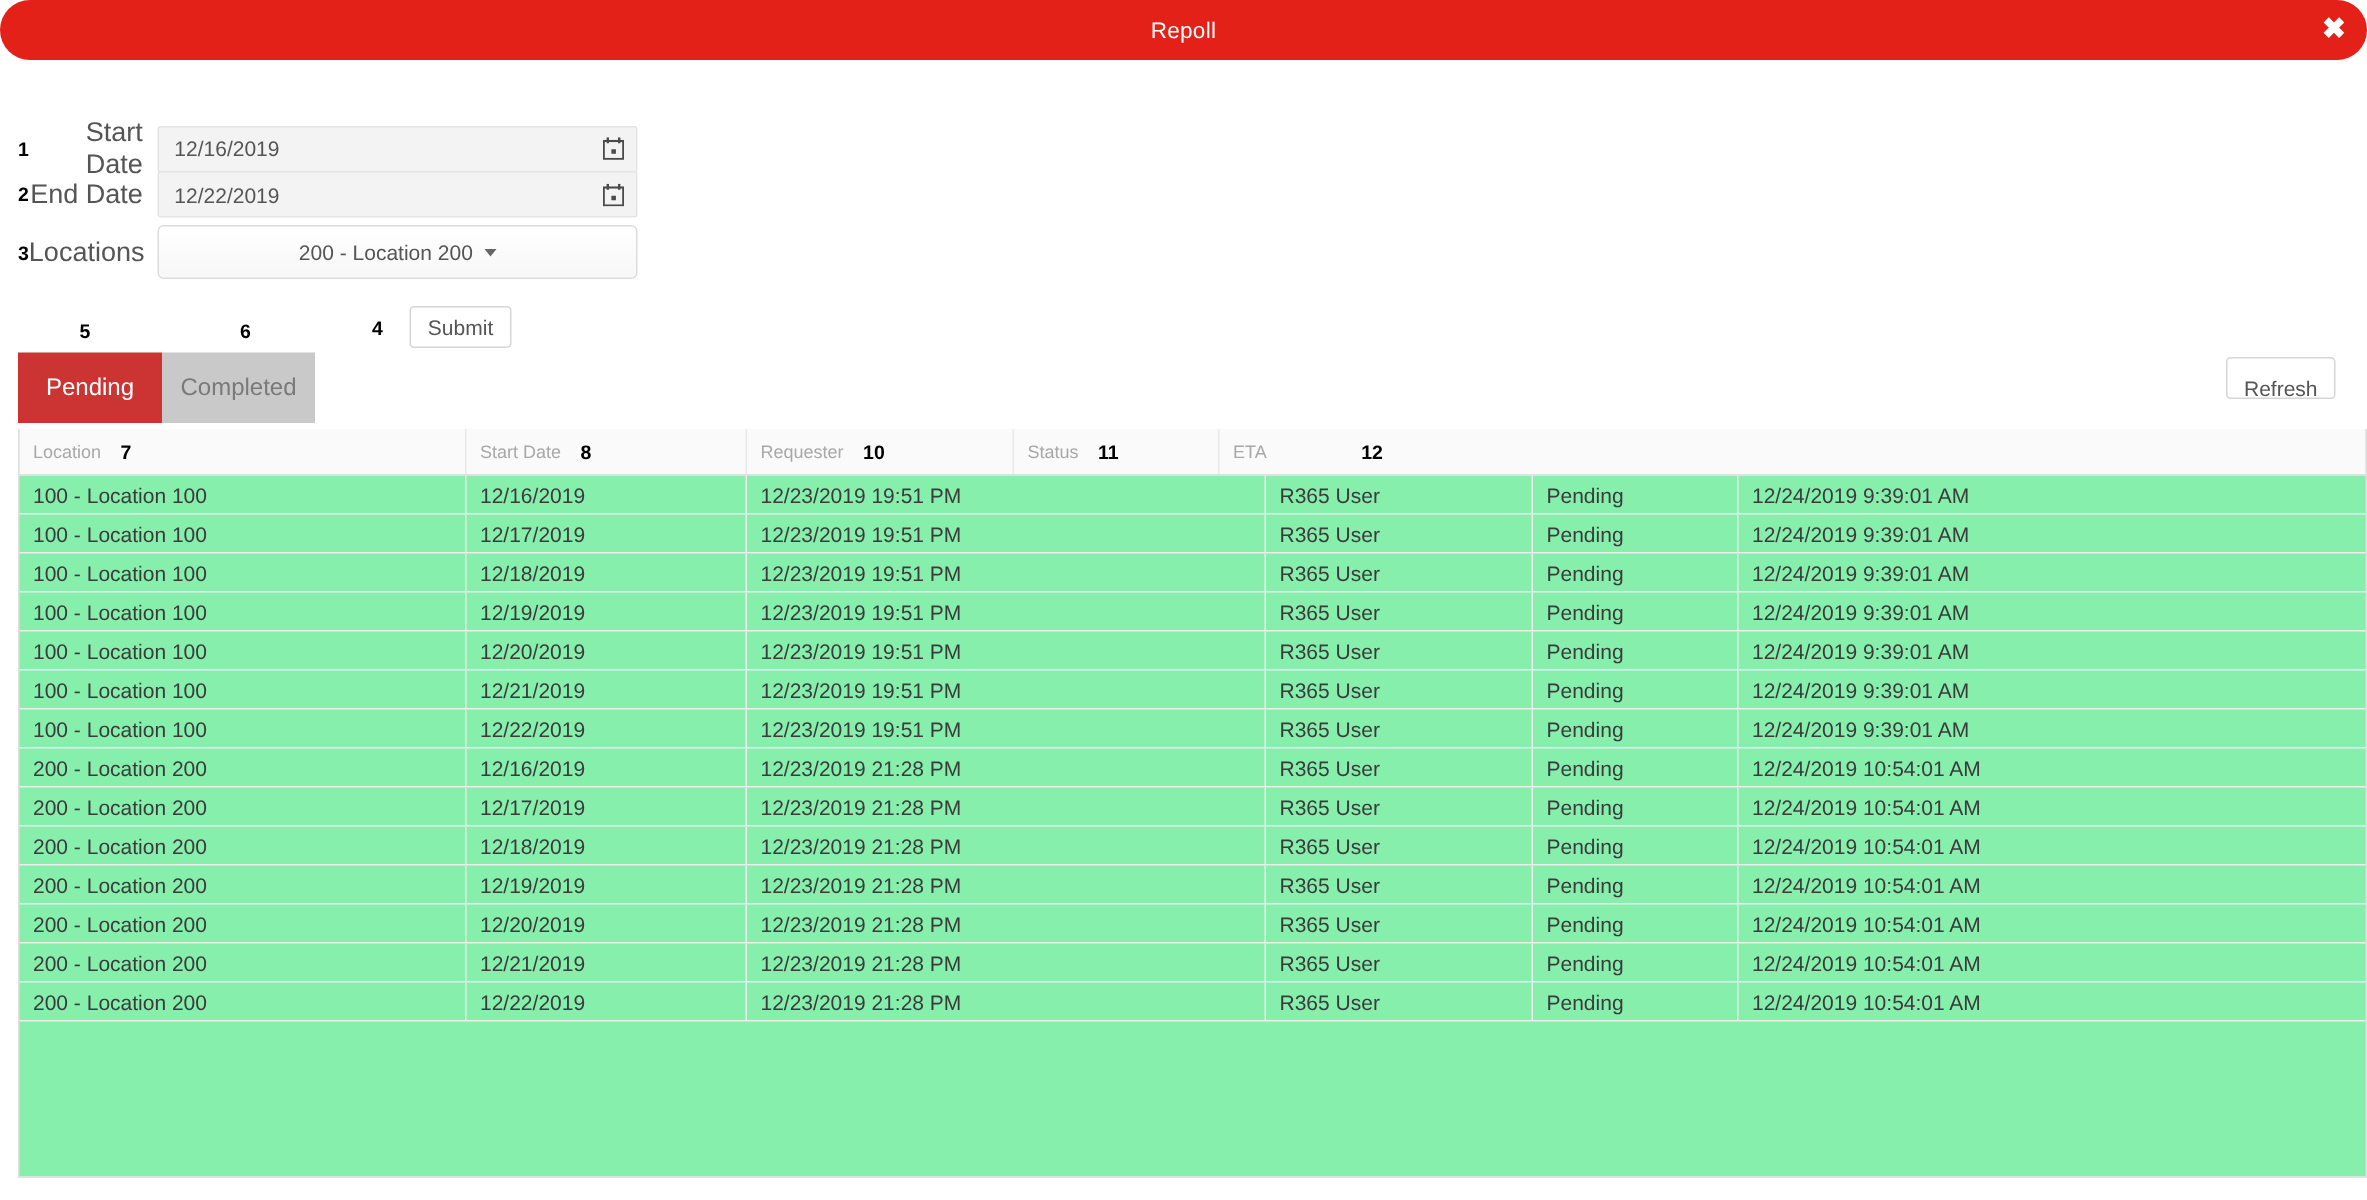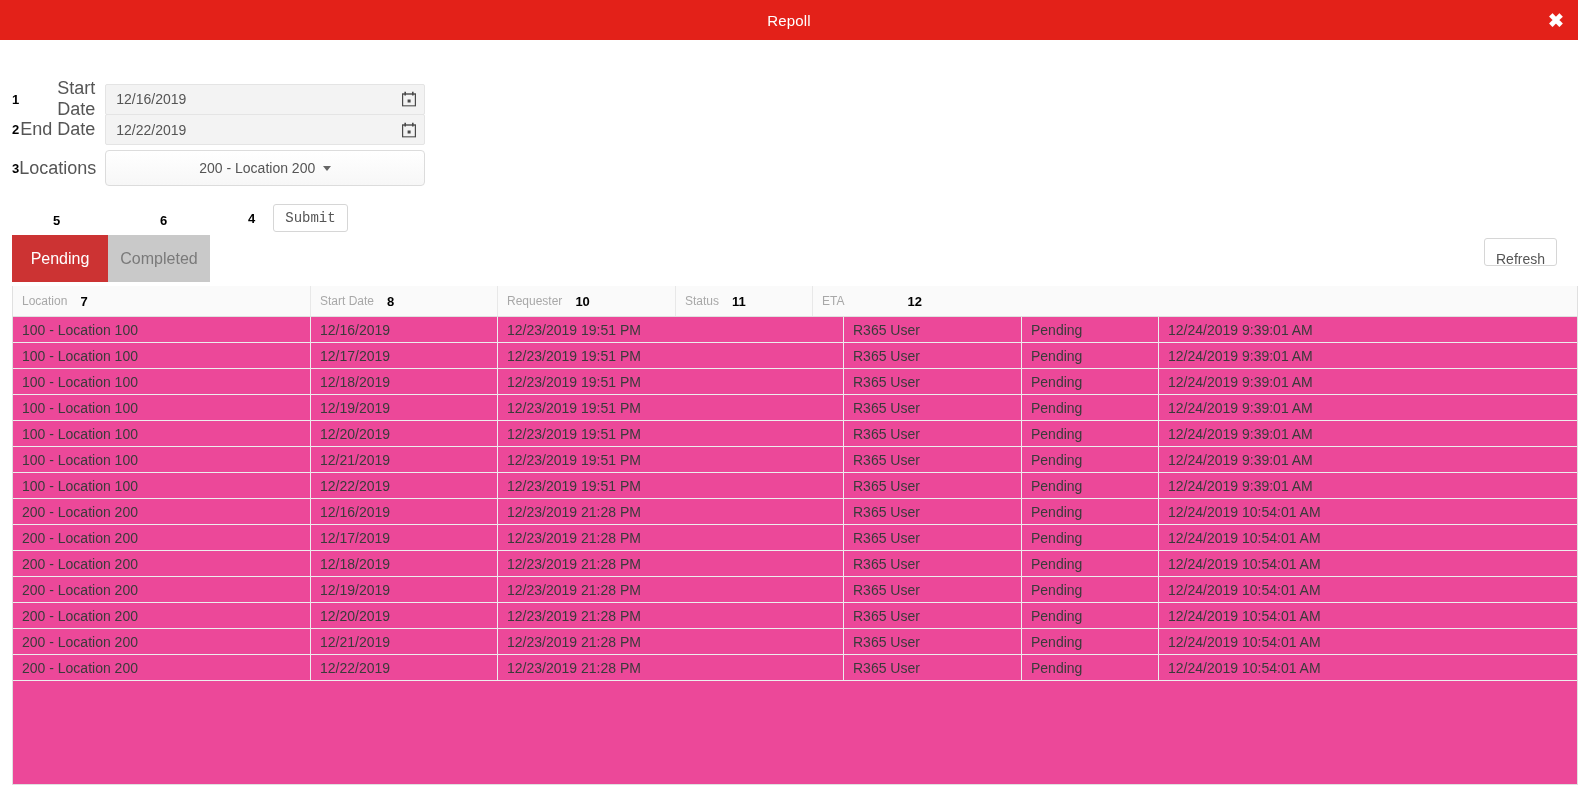--- a/index.html
+++ b/index.html
@@ -8,21 +8,21 @@
     background: #ffffff;
     font-family: "Liberation Sans", sans-serif;
     overflow: hidden;
   }
 
   
   .modal-header {
     position: absolute; top: 0; left: 0;
     width: 1578px; height: 40px;
     background: #e32119;
-    display: flex; align-items: center; justify-content: center;
+    display: flex; align-items: center; justify-content: center; border-radius: 20px;
   }
   .modal-title {
     color: #ffffff;
     font-size: 15px;
     letter-spacing: .2px;
   }
   .close-btn {
     position: absolute; right: 14px; top: 50%;
     transform: translateY(-50%);
     color: #ffffff;
@@ -92,21 +92,21 @@
     border-right: 4px solid transparent;
     border-top: 5px solid #666666;
   }
 
   .submit-btn {
     height: 28px;
     padding: 0 11px;
     background: #ffffff;
     border: 1px solid #d6d6d6;
     border-radius: 3px;
-    font-family: Liberation Mono, monospace;
+    font-family: Liberation Sans, sans-serif;
     font-size: 14px;
     color: #555555;
     cursor: pointer;
   }
   .refresh-btn {
     height: 28px;
     padding: 12px 11px;
     background: #ffffff;
     border: 1px solid #d6d6d6;
     border-radius: 3px;
@@ -128,21 +128,21 @@
   .tab.active { background: #cc3333; color: #ffffff; width: 96px; }
   .tab.inactive { background: #c9c9c9; color: #7a7a7a; width: 102px; }
 
   
   .grid {
     position: absolute;
     left: 12px; top: 286px;
     width: 1566px; height: 499px;
     border: 1px solid #e0e0e0;
     border-top: none;
-    background: #ec4899;
+    background: #86efac;
   }
   .grid-head {
     display: flex;
     height: 31px;
     background: #fafafa;
     border-bottom: 1px solid #e0e0e0;
   }
   .th {
     display: flex; align-items: center;
     padding: 0 0 0 9px;

